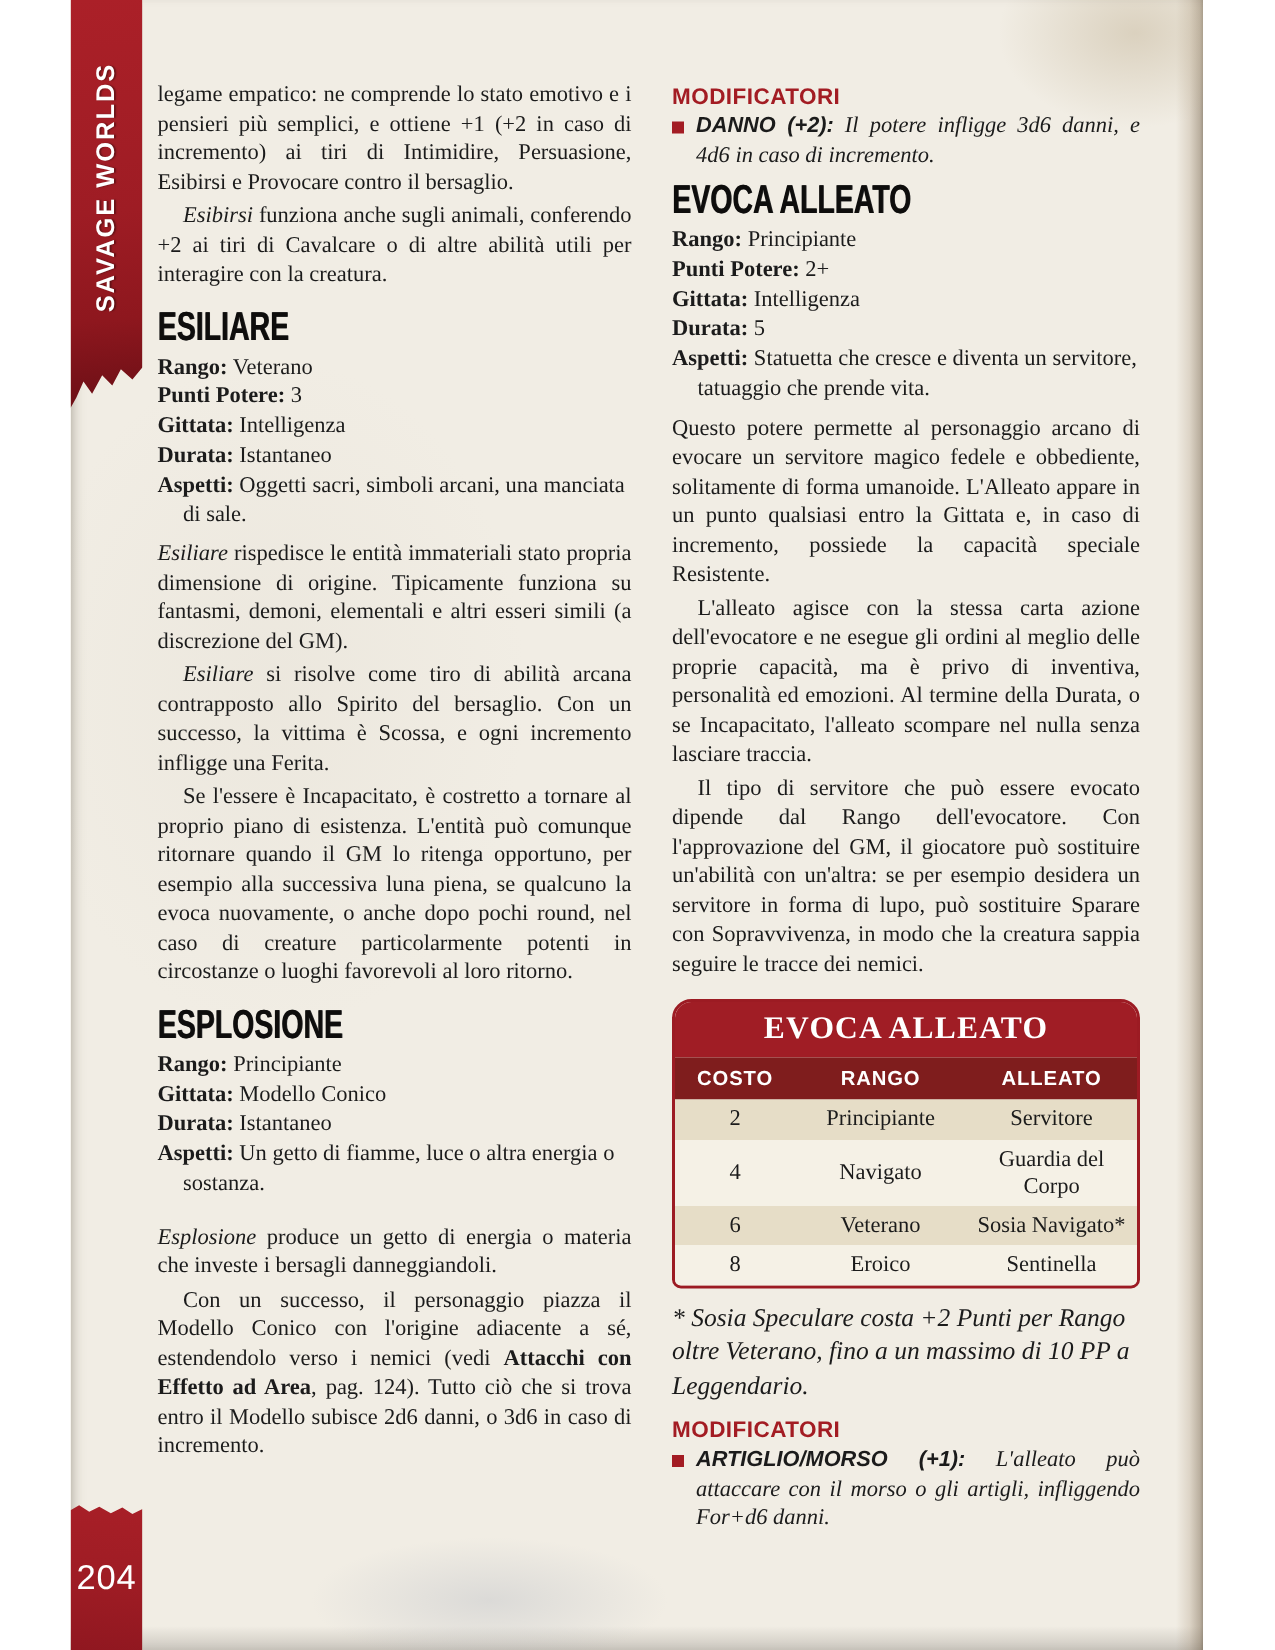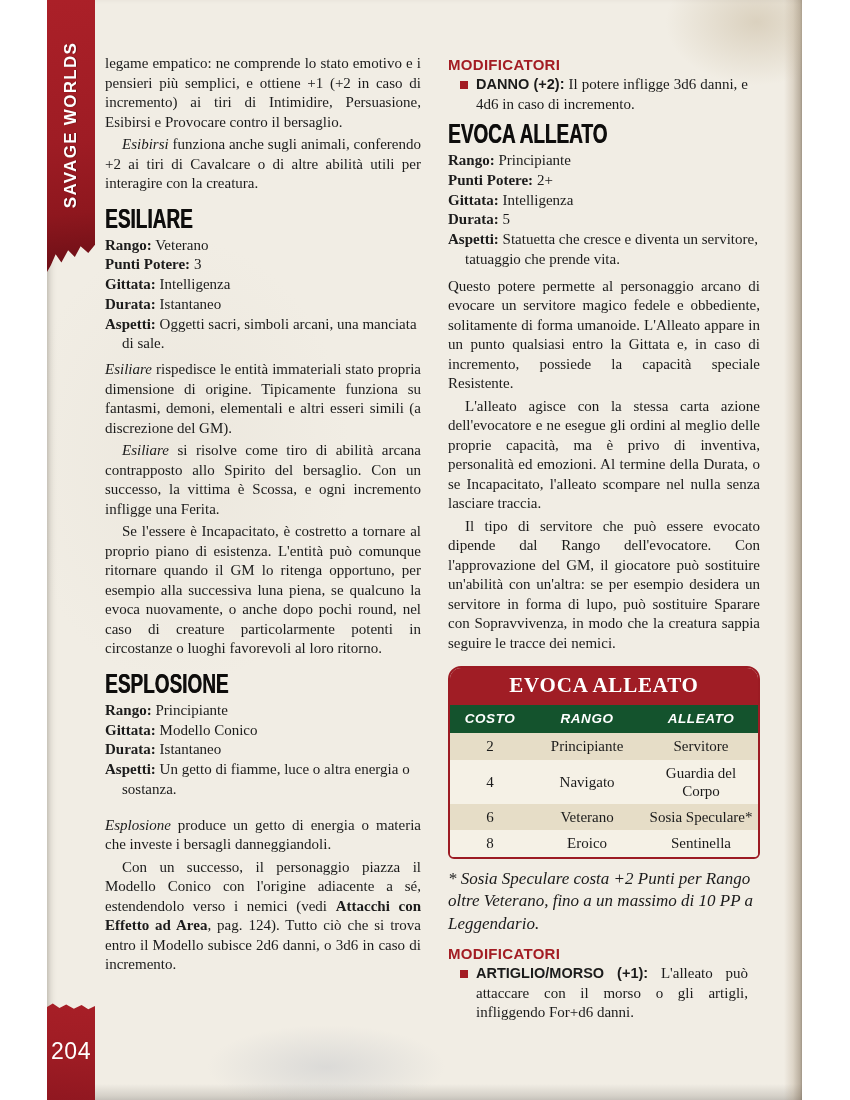--- a/index.html
+++ b/index.html
@@ -66,36 +66,36 @@
 
   p.stat { margin:0; font-size:15px; line-height:1.32; padding-left:17px; text-indent:-17px; }
   p.stat b { font-weight:700; }
 
   .red-heading {
     margin:0 0 2px; color:#a31c23;
     font-family:"Liberation Sans","DejaVu Sans",sans-serif;
     font-weight:700; font-size:15px; letter-spacing:.3px;
   }
   .red-heading.second { margin-top:9px; }
-  .mod-item { display:flex; margin:2px 12px 8px; }
+  .mod-item { display:flex; margin:2px 0 8px;font-style:italic; }
   .sq { flex:0 0 8px; width:8px; height:8px; background:#a31c23; margin:6px 8px 0 0; }
   .mod-text { flex:1; font-size:15px; line-height:1.3; text-align:justify; margin:0; }
   .mod-lead { font-family:"Liberation Sans","DejaVu Sans",sans-serif; font-weight:700; font-size:14.5px; }
 
   
   .sw-table {
     margin:13px 0 9px; border:2px solid #9c1b23;
     border-radius:13px 13px 6px 6px; overflow:hidden; background:#f5f1e6;
   }
   .sw-table-title {
     background:#a01d25; color:#fff; text-align:center; padding:5px 0 7px;
     font-family:"Liberation Serif","DejaVu Serif",serif;
     font-weight:700; font-size:21px; letter-spacing:.8px;
   }
-  .sw-table-head { display:grid; grid-template-columns:26% 37% 37%; background:#14532d; padding:6px 0 7px;font-style:italic; }
+  .sw-table-head { display:grid; grid-template-columns:26% 37% 37%; background:#7f1d1d; padding:6px 0 7px; }
   .sw-table-head div { text-align:center; color:#fff;
     font-family:"Liberation Sans","DejaVu Sans",sans-serif; font-weight:700; font-size:13.5px; letter-spacing:.6px; }
   .sw-row { display:grid; grid-template-columns:26% 37% 37%; align-items:center; padding:4px 0; }
   .sw-row div { text-align:center; font-size:15px; line-height:1.22; padding:0 4px; }
   .sw-row.dark  { background:#e6ddc7; }
   .sw-row.light { background:#f5f1e6; }
 
   .footnote { margin:0 0 10px; font-style:italic; font-size:17px; line-height:1.32; text-align:left; }
 </style>
 </head>
@@ -177,21 +177,21 @@
         <div>Servitore</div>
       </div>
       <div class="sw-row light">
         <div>4</div>
         <div>Navigato</div>
         <div>Guardia del Corpo</div>
       </div>
       <div class="sw-row dark">
         <div>6</div>
         <div>Veterano</div>
-        <div>Sosia Speculare*</div>
+        <div>Sosia Navigato*</div>
       </div>
       <div class="sw-row light">
         <div>8</div>
         <div>Eroico</div>
         <div>Sentinella</div>
       </div>
     </div>
 
     <p class="footnote">* Sosia Speculare costa +2 Punti per Rango oltre Veterano, fino a un massimo di 10 PP a Leggendario.</p>
 

